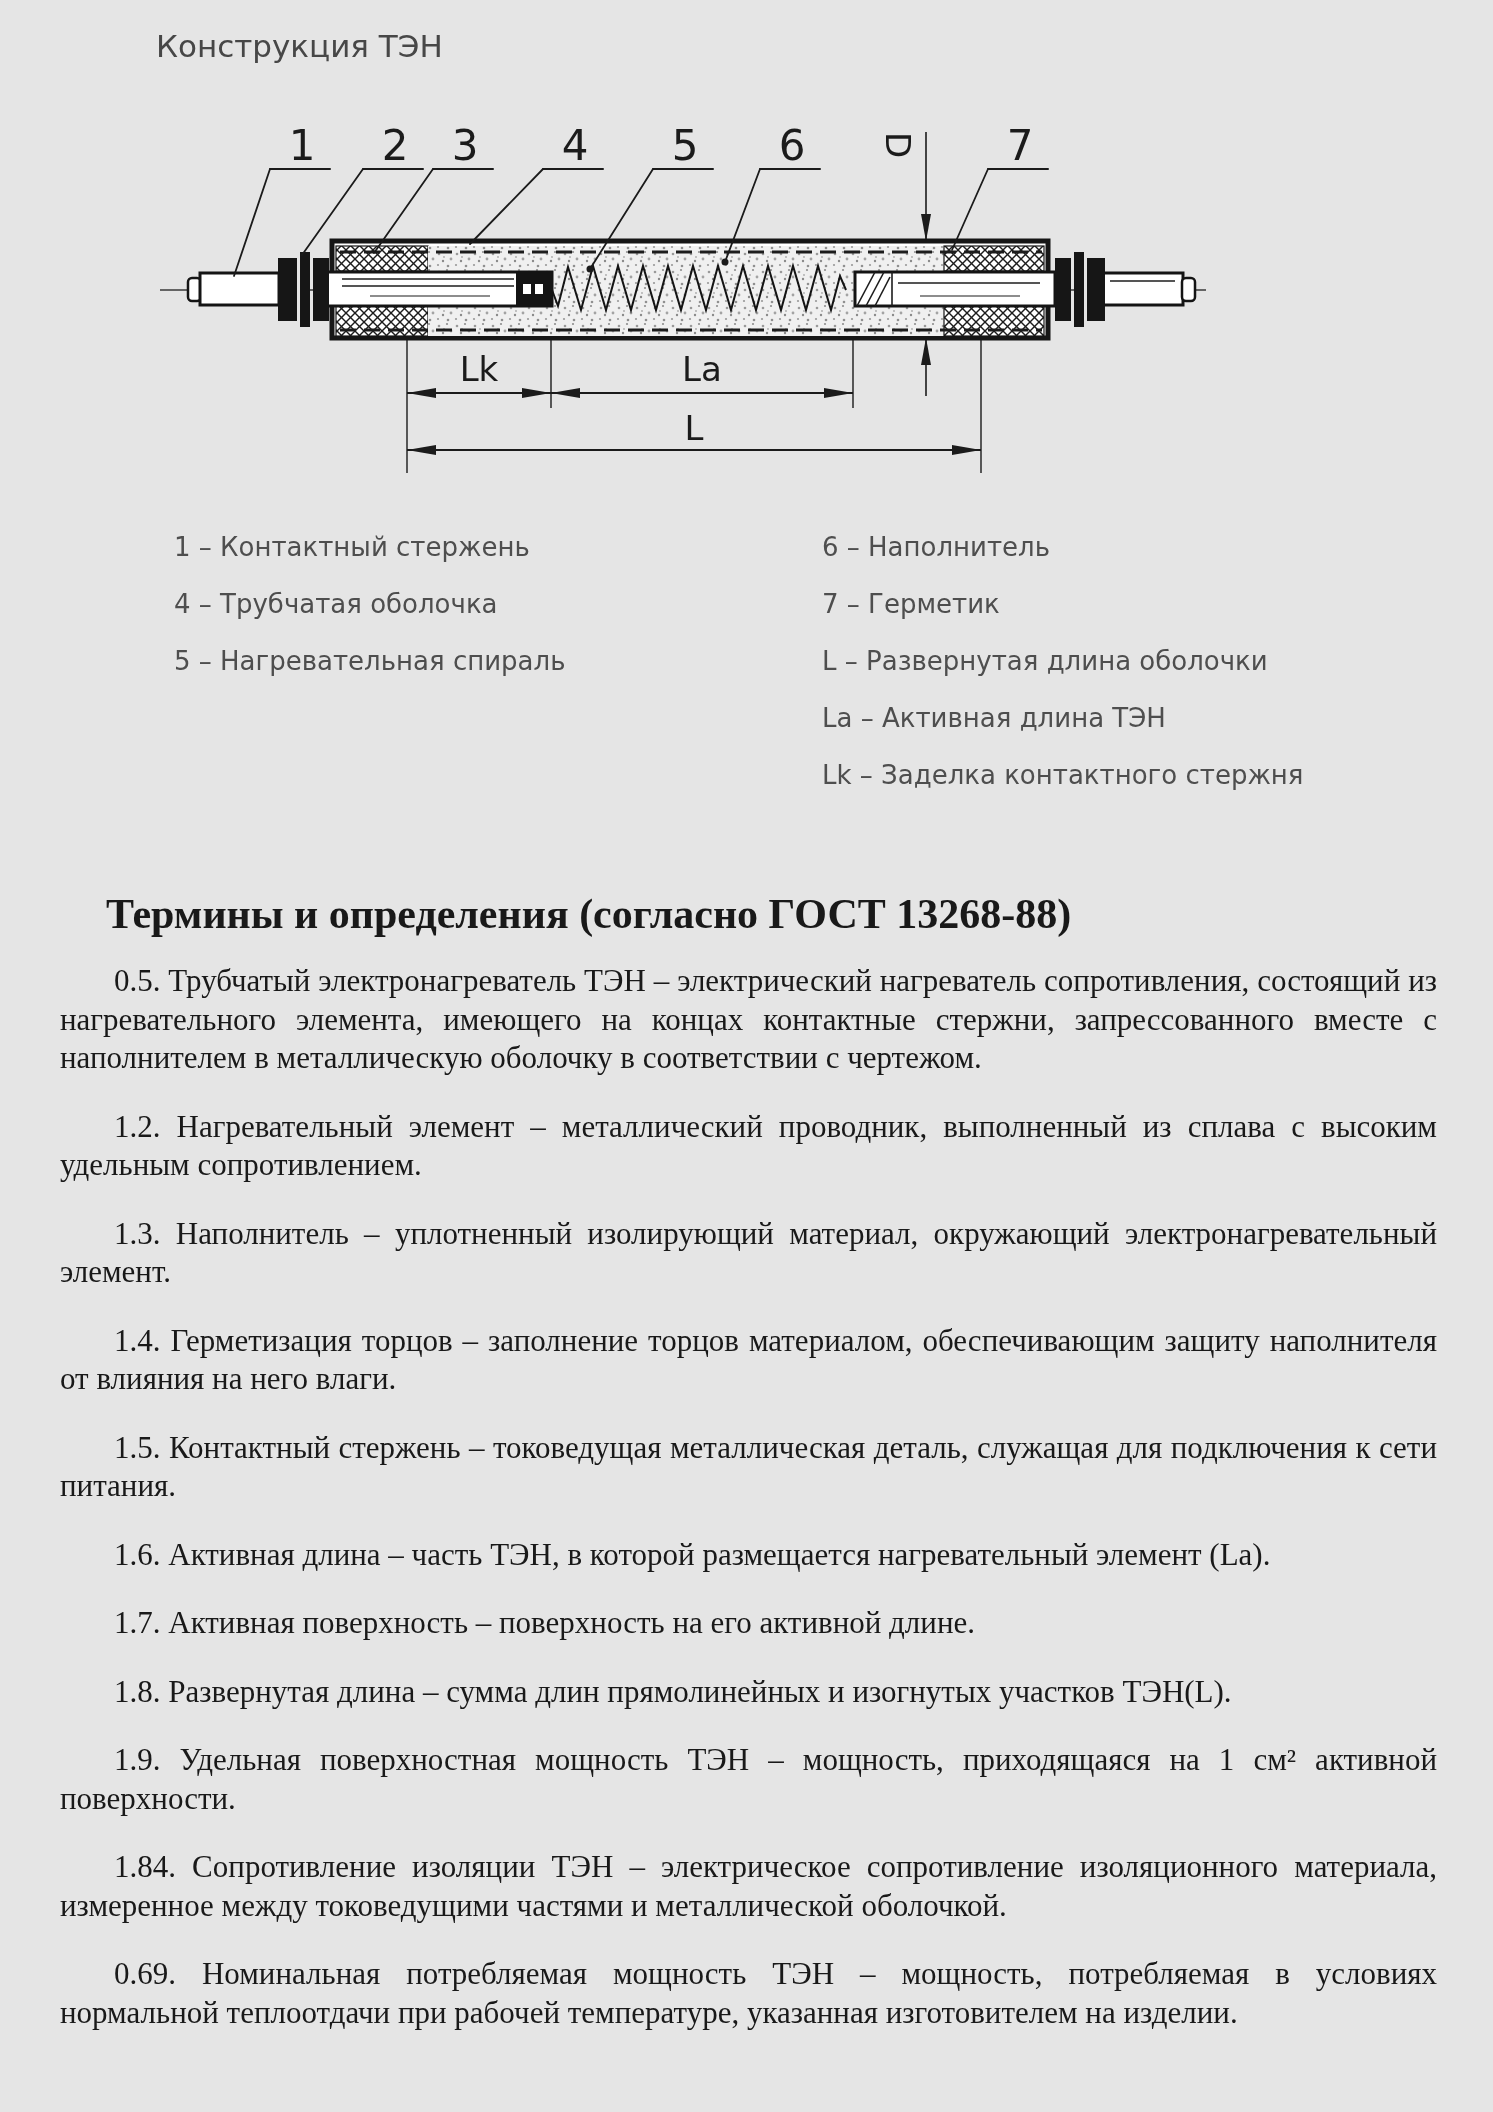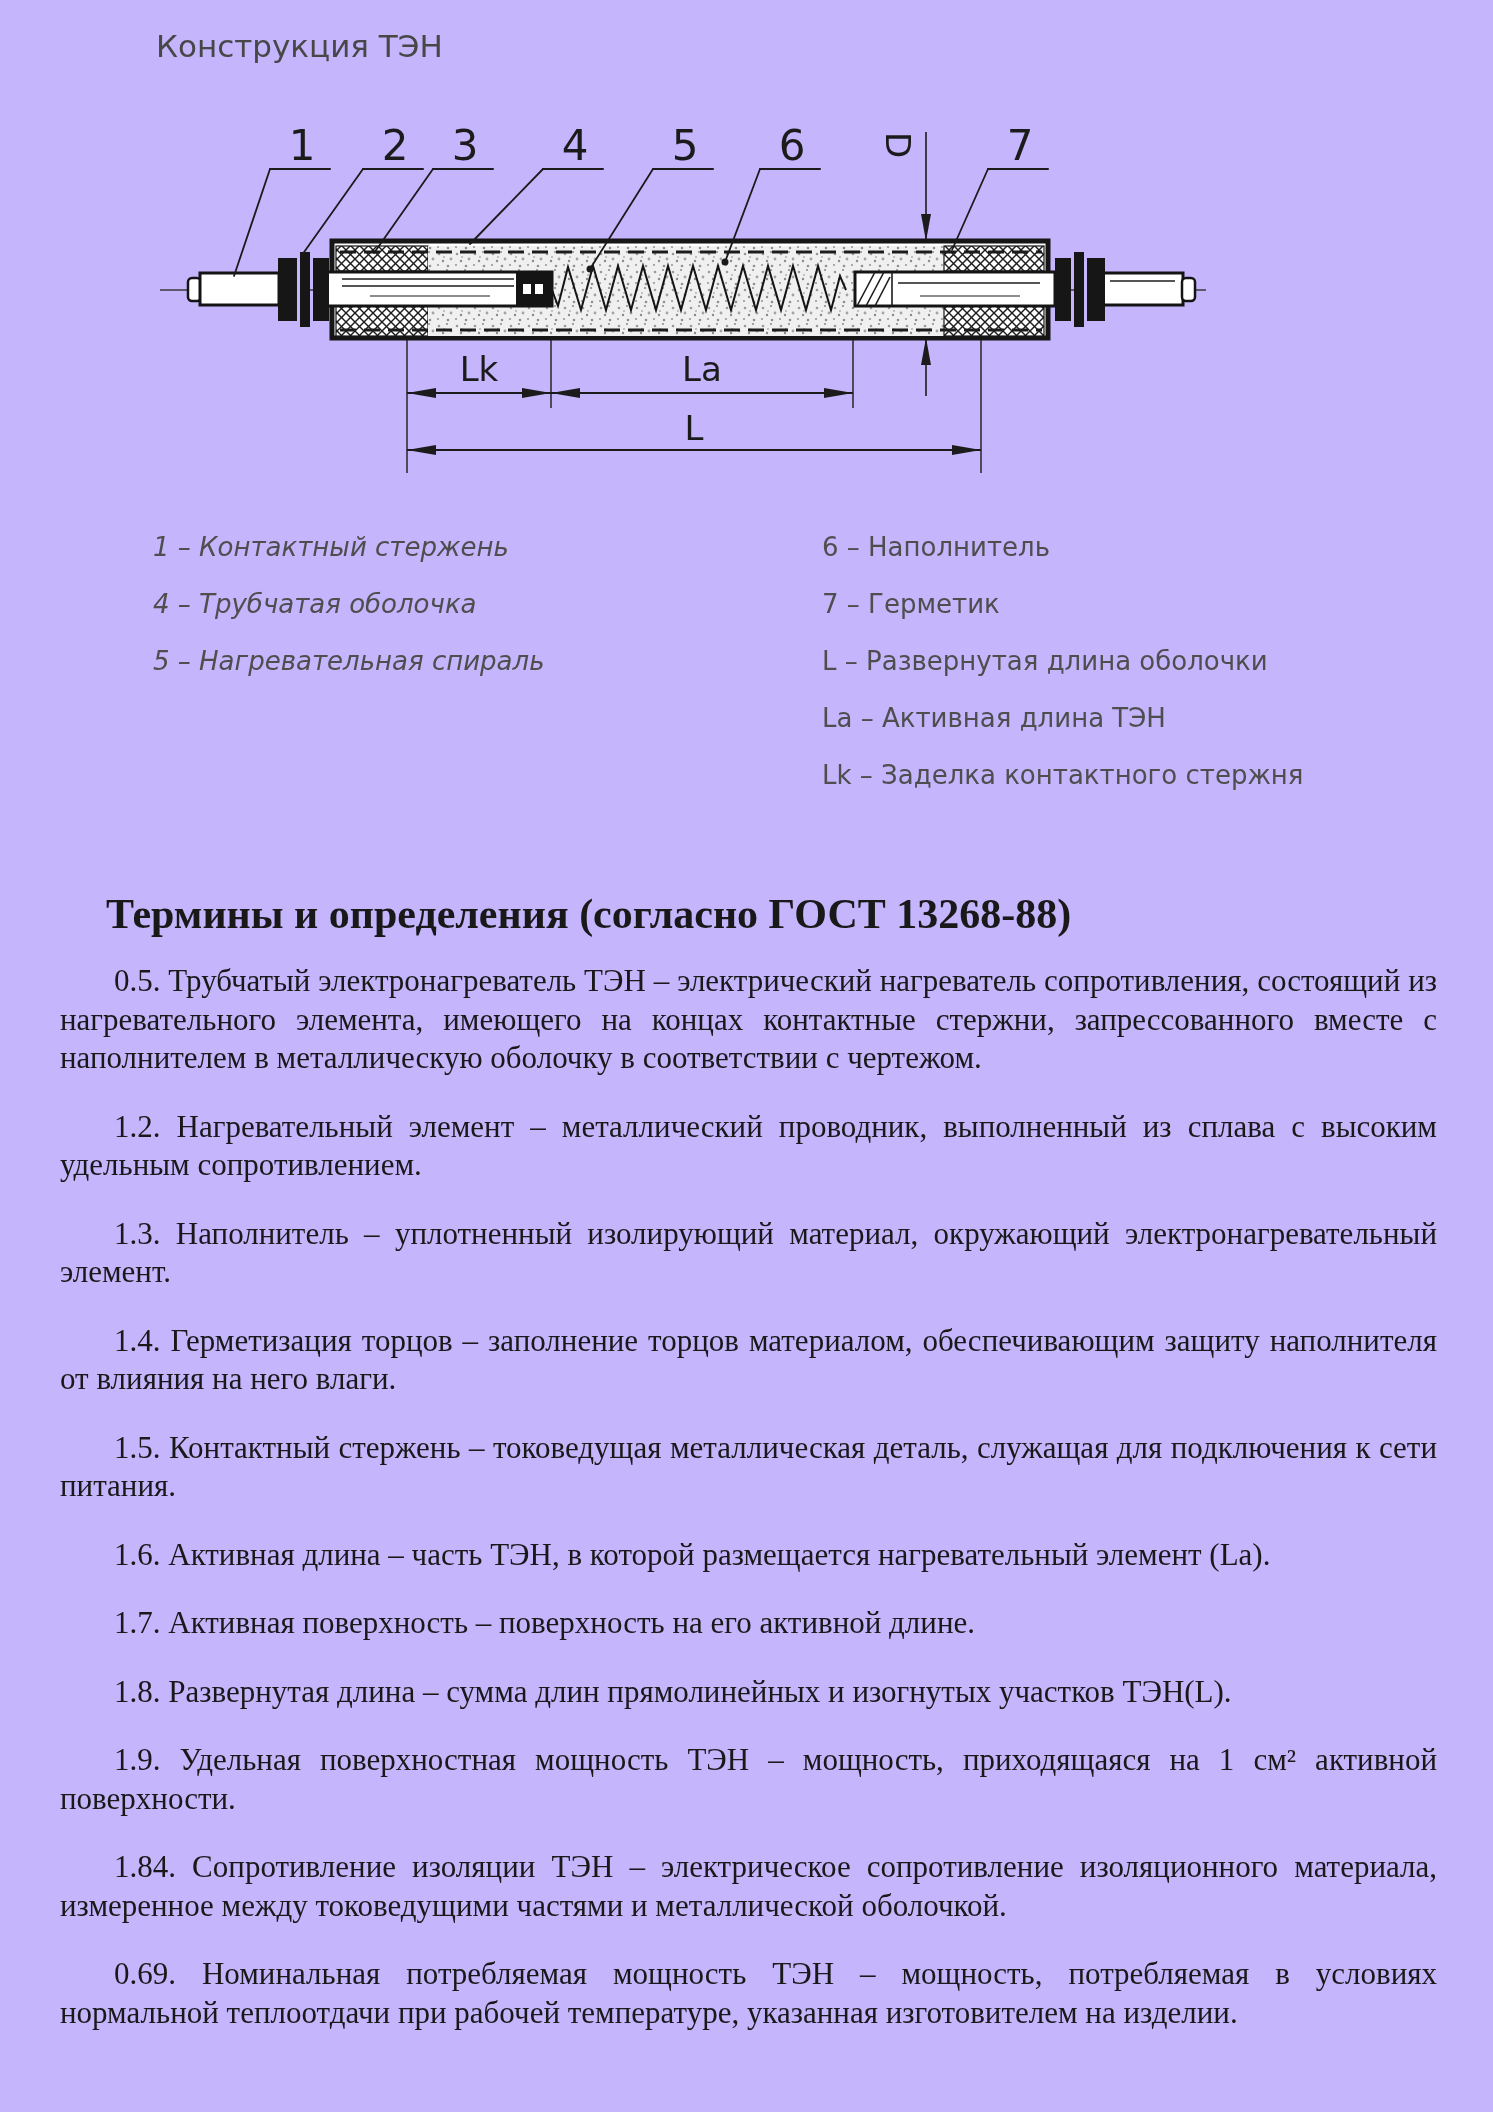--- a/index.html
+++ b/index.html
@@ -1,23 +1,23 @@
 <!DOCTYPE html>
 <html><head>
 <meta charset="utf-8">
 <style>
   html,body{margin:0;padding:0;background:#888;}
-  .page{position:relative;width:1493px;height:2112px;background:#c4b5fd;overflow:hidden;
+  .page{position:relative;width:1493px;height:2112px;background:#e5e5e5;overflow:hidden;
         font-family:"Liberation Sans",sans-serif;}
   .drawing-title{position:absolute;left:156px;top:28px;
         font-family:"DejaVu Sans",sans-serif;font-size:31px;color:#474747;}
   .diagram-wrap{position:absolute;left:130px;top:88px;width:1120px;height:400px;}
   .legend{position:absolute;top:534px;left:0;width:1493px;}
   .legend-col{position:absolute;top:0;}
-  .legend-col.left{left:153px;width:620px;font-style:italic;}
+  .legend-col.left{left:174px;width:620px;}
   .legend-col.right{left:822px;width:600px;}
   .legend-item{font-family:"DejaVu Sans",sans-serif;font-size:26px;color:#4e4e4e;
         line-height:26px;margin-bottom:31px;white-space:nowrap;}
   .terms{position:absolute;left:60px;top:890px;width:1377px;
         font-family:"Liberation Serif",serif;color:#191919;}
   .terms-heading{font-size:42px;font-weight:bold;margin:0 0 24px 0;text-indent:46px;
         font-family:"Liberation Serif",serif;}
   .terms p{font-size:31px;line-height:38.5px;margin:0 0 30px 0;text-indent:54px;
         text-align:justify;text-align-last:left;}
   svg text{font-family:"DejaVu Sans",sans-serif;fill:#1b1b1b;}

